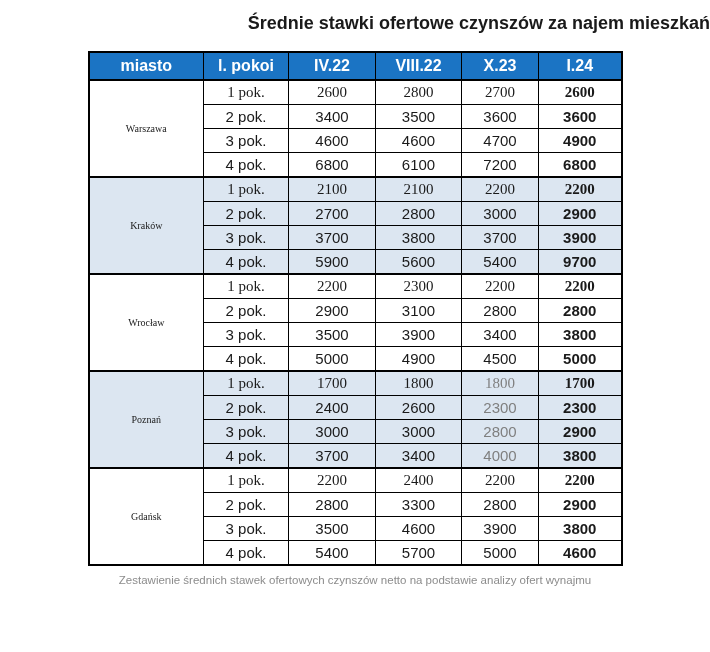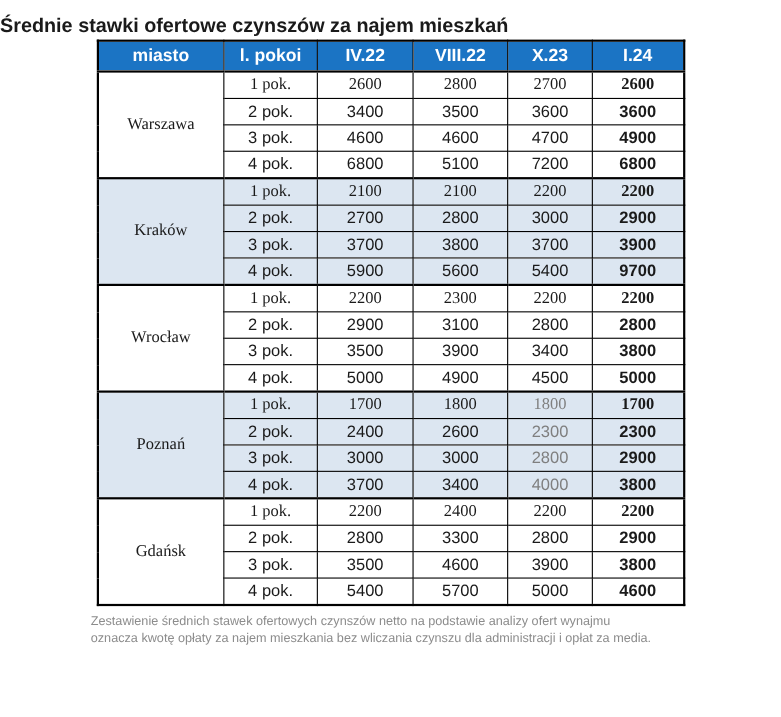--- a/index.html
+++ b/index.html
@@ -5,30 +5,30 @@
   html, body {
     margin: 0;
     padding: 0;
     background: #ffffff;
     width: 710px;
     height: 652px;
     overflow: hidden;
     font-family: "Liberation Sans", sans-serif;
   }
   .title {
-    text-align: left;
+    text-align: right;
     font-weight: bold;
     color: #1a1a1a;
     font-size: 18px;
     line-height: 26px;
     padding-top: 10px;
   }
   table.rent-table {
     border-collapse: collapse;
-    margin: 0 auto 0 auto;
+    margin: 15px auto 0 auto;
     border: 2px solid var(--border, #000);
     table-layout: fixed;
   }
   .rent-table th, .rent-table td {
     border: 1px solid var(--border, #000);
     text-align: center;
     vertical-align: middle;
     padding: 0 2px;
     overflow: hidden;
     white-space: nowrap;
@@ -41,26 +41,27 @@
     height: 26px;
   }
   .rent-table td {
     font-size: 15px;
     color: #1a1a1a;
     height: 23px;
     background: #ffffff;
   }
   .rent-table tr.shaded td { background: var(--shaded-bg, #dce6f1); }
   .rent-table tr.group-start td { border-top: 2px solid var(--border, #000); font-family: Liberation Serif, serif; }
-  .rent-table td.city-cell { font-size: 15px; }
+  .rent-table td.city-cell { font-size: 10px; }
   .rent-table td.latest { font-weight: bold; }
   .rent-table td.muted { color: var(--muted-text, #7f7f7f); }
   .footer {
     width: 545px;
     margin: 6px auto 0 auto;
+    text-align: center;
     color: var(--footer-text, #8c8c8c);
     font-size: 11.5px;
     line-height: 16px;
   }
 </style>
 </head>
 <body>
 
 <div class="title">
   <div>Średnie stawki ofertowe czynszów za najem mieszkań</div>
@@ -104,21 +105,21 @@
       <tr>
         <td>3 pok.</td>
         <td>4600</td>
         <td>4600</td>
         <td>4700</td>
         <td class="latest">4900</td>
       </tr>
       <tr>
         <td>4 pok.</td>
         <td>6800</td>
-        <td>5100</td>
+        <td>6100</td>
         <td>7200</td>
         <td class="latest">6800</td>
       </tr>
       <tr class="shaded group-start">
         <td rowspan="4" class="city-cell">Kraków</td>
         <td>1 pok.</td>
         <td>2100</td>
         <td>2100</td>
         <td>2200</td>
         <td class="latest">2200</td>
@@ -229,14 +230,13 @@
         <td>5400</td>
         <td>5700</td>
         <td>5000</td>
         <td class="latest">4600</td>
       </tr>
     </tbody>
 </table>
 
 <div class="footer">
   <div>Zestawienie średnich stawek ofertowych czynszów netto na podstawie analizy ofert wynajmu</div>
-  <div>oznacza kwotę opłaty za najem mieszkania bez wliczania czynszu dla administracji i opłat za media.</div>
 </div>
 
 </body></html>

